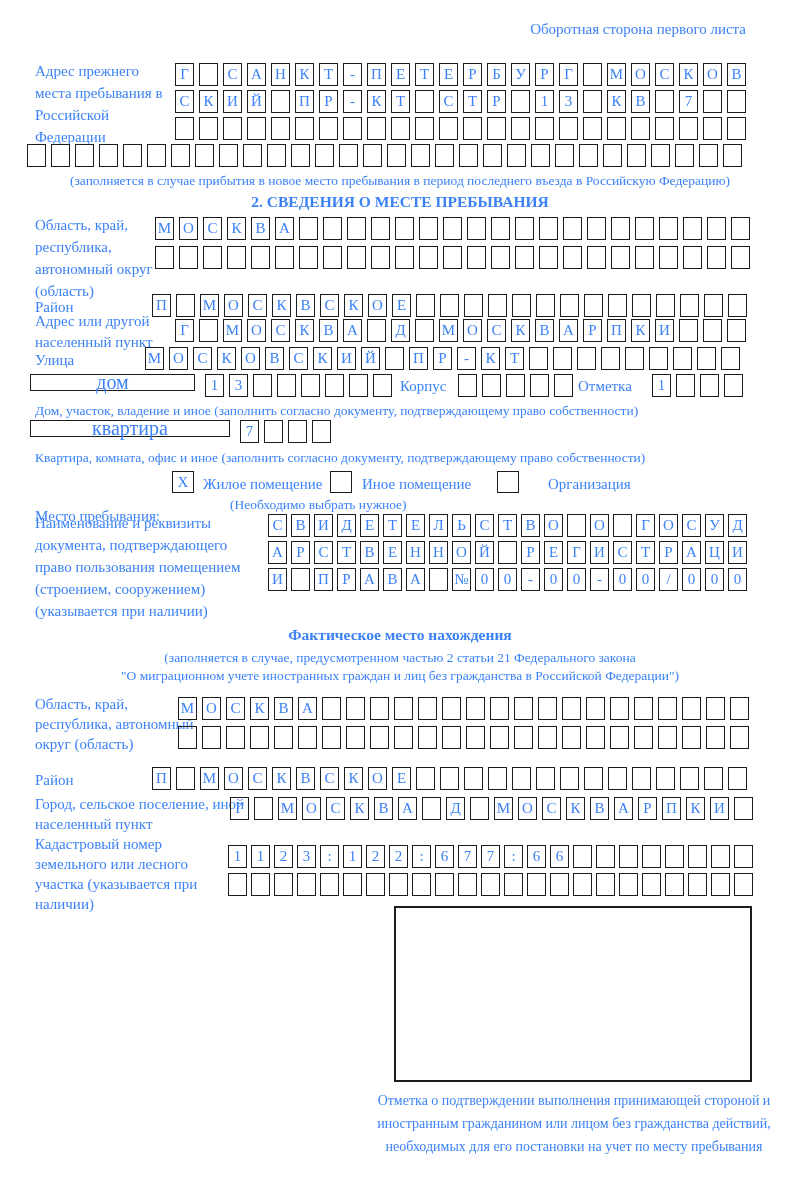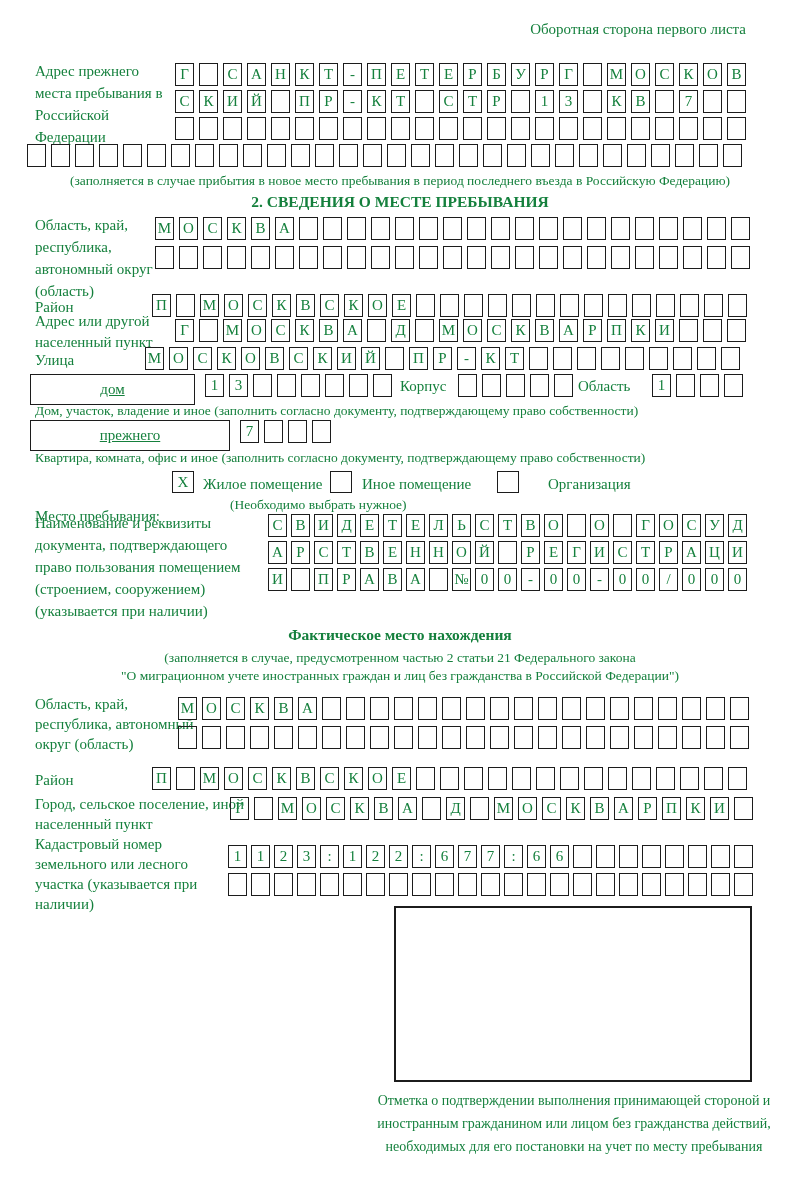--- a/index.html
+++ b/index.html
@@ -1,30 +1,30 @@
 <!DOCTYPE html>
 <html><head>
 <meta charset="utf-8">
 <style>
   html,body{margin:0;padding:0;background:#fff;}
-  .page{position:relative;width:800px;height:1180px;background:#fff;color:#15803d;
+  .page{position:relative;width:800px;height:1180px;background:#fff;color:#3b82f6;
         font-family:"Liberation Serif",serif;overflow:hidden;}
   .abs{position:absolute;}
   .label{font-size:15px;line-height:22px;}
   .lh20{line-height:20px;}
   .lh21{line-height:21px;}
   .note{font-size:13.5px;line-height:18px;}
   .center{left:0;width:100%;text-align:center;}
   .heading{font-weight:bold;font-size:15.5px;}
   .row{position:absolute;display:flex;gap:5px;}
   .row.tight{gap:4px;}
   .cell{flex:0 0 19px;width:19px;height:23px;border:1.8px solid #1c1c1c;box-sizing:border-box;
         display:flex;align-items:center;justify-content:center;font-size:15px;line-height:1;}
-  .widebox{position:absolute;height:31px;border:1.8px solid #1c1c1c;box-sizing:border-box;
-        display:flex;align-items:center;justify-content:center;font-size:15px;text-decoration:underline;}
+  .widebox{position:absolute;height:17px;border:1.8px solid #1c1c1c;box-sizing:border-box;
+        display:flex;align-items:center;justify-content:center;font-size:20px;}
   .checkbox{position:absolute;width:22px;height:22px;border:1.8px solid #1c1c1c;box-sizing:border-box;
         display:flex;align-items:center;justify-content:center;font-size:15px;}
   .bigbox{position:absolute;border:2px solid #1c1c1c;box-sizing:border-box;background:#fff;}
 </style>
 </head>
 <body>
 
 <div class="page">
 
   <div class="abs label" style="top:18px;right:54px;">Оборотная сторона первого листа</div>
@@ -298,30 +298,30 @@
       <span class="cell"></span>
     </div>
   <div class="abs label" style="left:400px;top:375px;">Корпус</div>
   <div class="row" style="left:458px;top:374px;">
       <span class="cell"></span>
       <span class="cell"></span>
       <span class="cell"></span>
       <span class="cell"></span>
       <span class="cell"></span>
     </div>
-  <div class="abs label" style="left:578px;top:375px;">Область</div>
+  <div class="abs label" style="left:578px;top:375px;">Отметка</div>
   <div class="row" style="left:652px;top:374px;">
       <span class="cell">1</span>
       <span class="cell"></span>
       <span class="cell"></span>
       <span class="cell"></span>
     </div>
   <div class="abs note" style="left:35px;top:402px;">Дом, участок, владение и иное (заполнить согласно документу, подтверждающему право собственности)</div>
 
-  <div class="widebox" style="left:30px;top:420px;width:200px;">прежнего</div>
+  <div class="widebox" style="left:30px;top:420px;width:200px;">квартира</div>
   <div class="row" style="left:240px;top:420px;">
       <span class="cell">7</span>
       <span class="cell"></span>
       <span class="cell"></span>
       <span class="cell"></span>
     </div>
   <div class="abs note" style="left:35px;top:449px;">Квартира, комната, офис и иное (заполнить согласно документу, подтверждающему право собственности)</div>
 
   <div class="abs label" style="left:35px;top:473px;margin-top:32px;">Место пребывания:</div>
   <div class="checkbox" style="left:172px;top:471px;">X</div>

